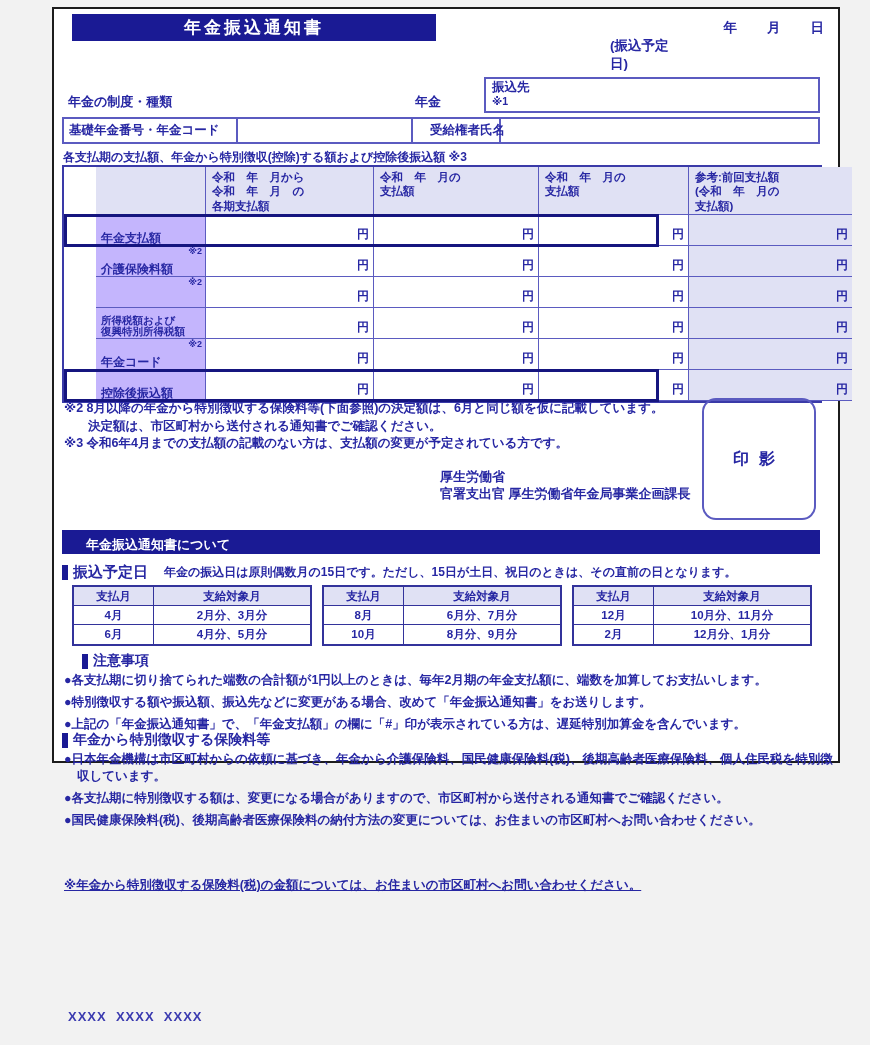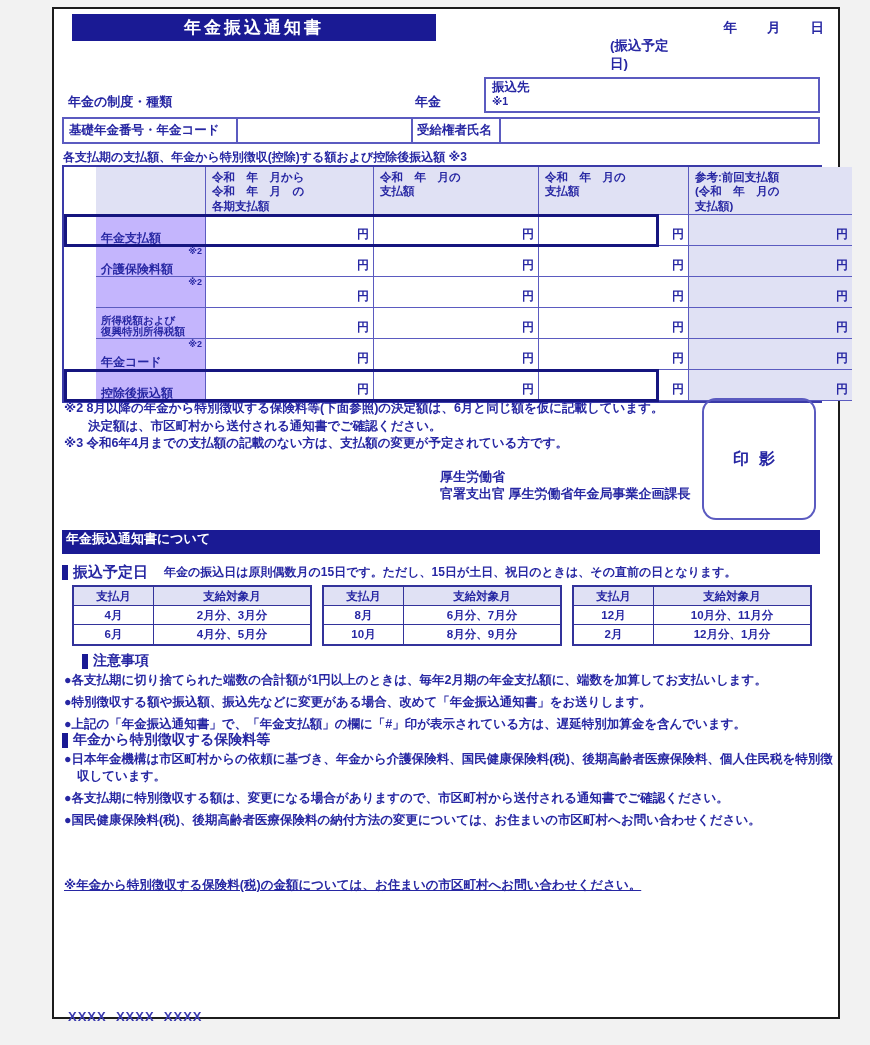--- a/index.html
+++ b/index.html
@@ -1,18 +1,18 @@
 <!DOCTYPE html>
 <html><head>
 <meta charset="utf-8">
 <style>
   * { margin:0; padding:0; box-sizing:border-box; }
   html,body { width:870px; height:1045px; background:#f2f2f2; font-family:"Liberation Sans","DejaVu Sans",sans-serif; }
   .doc {
-    position:absolute; left:52px; top:7px; width:788px; height:1012px;
+    position:absolute; left:52px; top:7px; width:788px; height:756px;
     background:#ffffff; border:2px solid #1c1c1c;
   }
   .ml { white-space:pre-line; }
 
   
   .title-bar { position:absolute; left:18px; top:5px; width:364px; height:27px;
     background:#1a1a94; color:#fff; font-size:17px; font-weight:bold; letter-spacing:3px;
     display:flex; align-items:center; justify-content:center; }
   .hdr-right { position:absolute; top:10px; left:556px; width:214px; font-size:13.5px; font-weight:bold; color:#2727a3; display:flex; }
   .hdr-right .lbl { margin-right:38px;margin-top:18px; }
@@ -22,21 +22,21 @@
   .payee-box { position:absolute; left:430px; top:68px; width:336px; height:36px;
     border:2px solid #5b5bc0; padding:1px 6px; }
   .payee-box .t { font-size:12.5px; font-weight:bold; color:#2727a3; line-height:15px; }
   .payee-box .n { font-size:10.5px; font-weight:bold; color:#2727a3; line-height:13px; }
   .info-labels { position:absolute; left:14px; top:84px; font-size:13px; font-weight:bold; color:#2727a3; }
   .info-labels .nk { position:absolute; left:347px; top:0; white-space:nowrap; }
   .strip { position:absolute; left:8px; top:108px; width:758px; height:27px; border:2px solid #5b5bc0; display:flex; }
   .strip .box1 { width:174px; border-right:2px solid #5b5bc0; display:flex; align-items:center; padding-left:5px;
     font-size:12.5px; font-weight:bold; color:#2727a3; white-space:nowrap; }
   .strip .sp { width:173px; }
-  .strip .box2 { width:90px; border-left:2px solid #5b5bc0; border-right:2px solid #5b5bc0; display:flex; align-items:center; padding-left:4px;
+  .strip .box2 { width:90px; border-left:2px solid #5b5bc0; border-right:2px solid #5b5bc0; display:flex; align-items:center; padding-left:17px;
     font-size:12.5px; font-weight:bold; color:#2727a3; white-space:nowrap; }
 
   .caption { position:absolute; left:9px; top:140px; font-size:12px; font-weight:bold; color:#2727a3; }
 
   
   .mtable { position:absolute; left:8px; top:156px; width:760px; border:2px solid #3a3aa8; background:#fff; }
   .mgrid { display:grid; grid-template-columns:110px 168px 165px 150px 163px;padding-left:32px; }
   .mc { border-right:1px solid #5b5bc0; border-bottom:1px solid #5b5bc0; position:relative; }
   .mc:nth-child(5n) { border-right:none; }
   .mh { background:#e0e1f4; height:48px; padding:3px 6px; font-size:11.5px; font-weight:bold; color:#2727a3; line-height:1.25; }
@@ -54,21 +54,21 @@
   .notes { position:absolute; left:10px; top:391px; width:640px; font-size:12.5px; font-weight:bold; color:#2727a3; line-height:17.5px; }
   .notes .indent { padding-left:24px; }
 
   .seal { position:absolute; left:648px; top:389px; width:114px; height:122px;
     border:2px solid #5b5bc0; border-radius:14px; display:flex; align-items:center; justify-content:center;
     font-size:16px; font-weight:bold; color:#2727a3; letter-spacing:10px; }
   .issuer { position:absolute; left:386px; top:459px; font-size:13px; font-weight:bold; color:#2727a3; line-height:17px; }
 
   
   .about-bar { position:absolute; left:8px; top:521px; width:758px; height:24px; background:#1a1a94;
-    color:#fff; font-size:13px; font-weight:bold; display:flex; align-items:flex-start; padding-left:4px; }
+    color:#fff; font-size:13px; font-weight:bold; display:flex; align-items:flex-end; padding-left:24px; }
   .sec-head { display:flex; align-items:center; font-weight:bold; color:#2727a3; }
   .marker { width:6px; height:15px; background:#1a1a94; margin-right:5px; }
   .sched-head { position:absolute; left:8px; top:554px; width:752px; }
   .sched-head .h { font-size:15px; }
   .sched-head .d { font-size:12px; margin-left:16px; font-weight:bold; }
 
   .sched-tables { position:absolute; left:18px; top:576px; display:flex; gap:10px; }
   .stable { border:2px solid #33339b; display:grid; grid-template-columns:80px 156px; }
   .sc { border-right:1px solid #33339b; border-bottom:1px solid #33339b; height:19px;
     display:flex; align-items:center; justify-content:center; font-size:11.5px; font-weight:bold; color:#2727a3; white-space:nowrap; }

